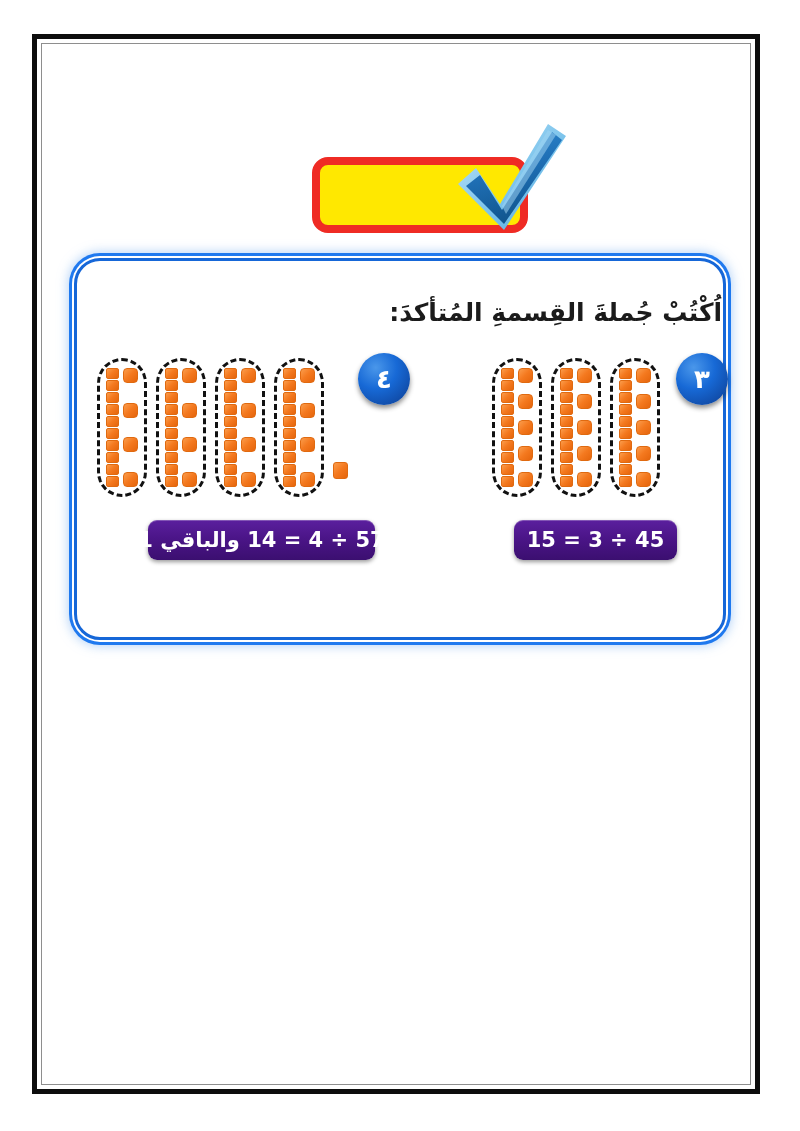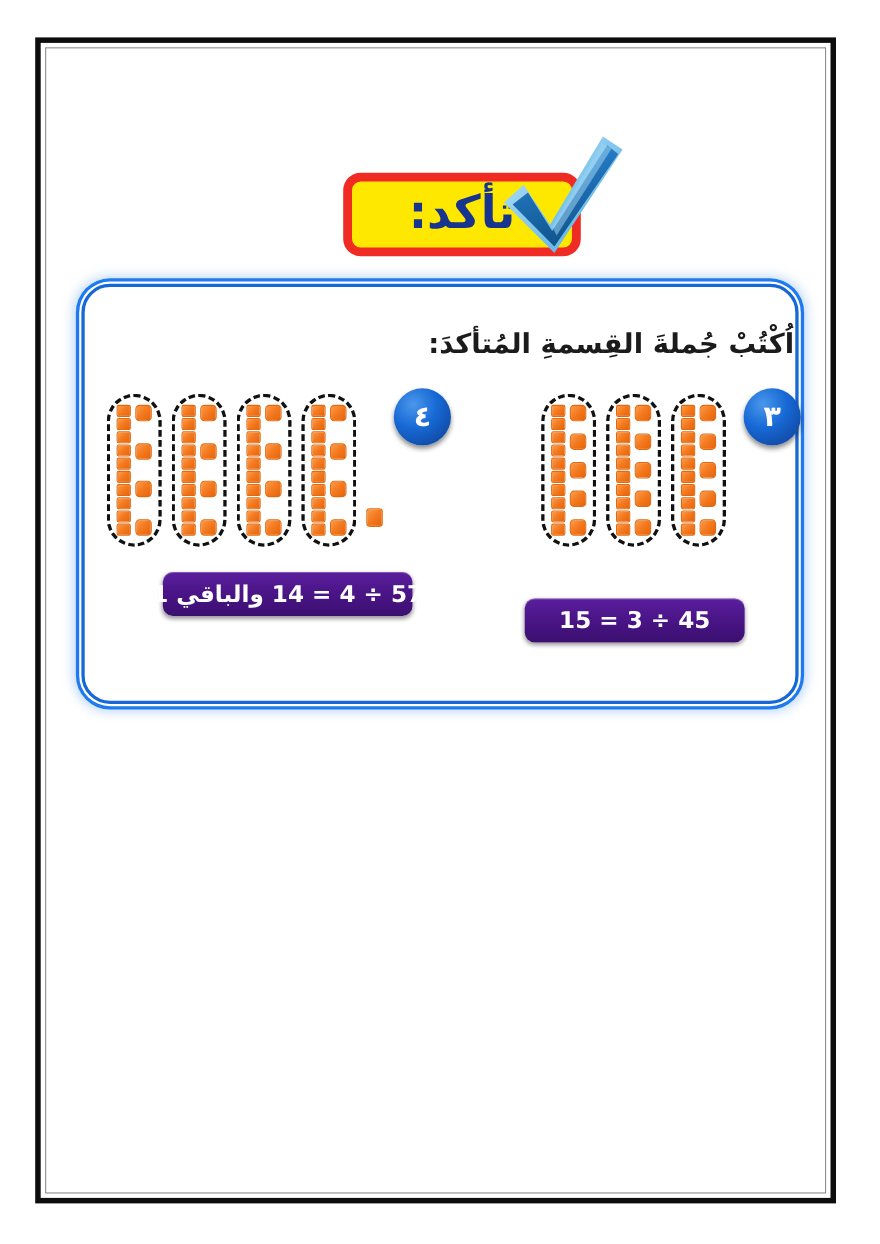--- a/index.html
+++ b/index.html
@@ -209,37 +209,36 @@
     justify-content: center;
     color: #ffffff;
     font-size: 21px;
     font-weight: bold;
     direction: rtl;
     padding: 0 16px;
     box-sizing: border-box;
     white-space: nowrap;
     font-family: "DejaVu Sans", "Liberation Sans", sans-serif;
   }
-  #answer-q3 { right: 123px; top: 544px; width: 200px; }
+  #answer-q3 { right: 123px; top: 520px; width: 163px; }
   #answer-q4 { right: 425px; top: 520px; width: 227px; text-align: right; }
 </style>
 </head>
 <body>
 
 <div id="page-frame">
   <div id="page-frame-inner"></div>
 </div>
 
 <div id="title-banner-wrap">
   <div id="title-banner">
     <span class="banner-notch tl"></span>
     <span class="banner-notch tr"></span>
     <span class="banner-notch bl"></span>
     <span class="banner-notch br"></span>
-    <span id="title-banner-text">تأكد:</span>
   </div>
 </div>
 
 <svg id="check-mark" viewBox="0 0 118 118">
   <defs>
     <linearGradient id="ckLight" x1="0" y1="0" x2="1" y2="1">
       <stop offset="0%" stop-color="#bfe4f8"></stop>
       <stop offset="55%" stop-color="#7cc4ec"></stop>
       <stop offset="100%" stop-color="#4ea6e0"></stop>
     </linearGradient>

